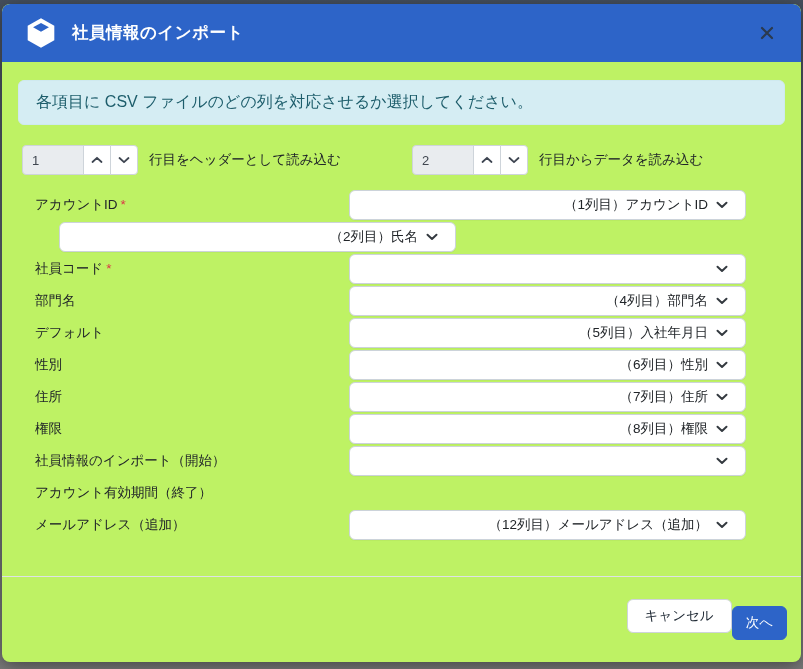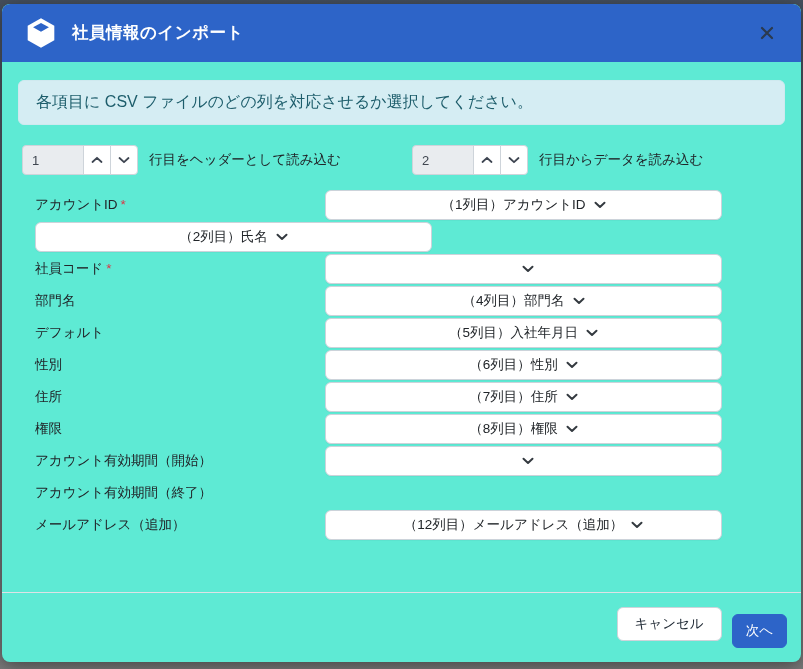--- a/index.html
+++ b/index.html
@@ -6,21 +6,21 @@
   html, body { width: 803px; height: 669px; }
   body {
     font-family: "Liberation Sans", "DejaVu Sans", sans-serif;
     background: linear-gradient(180deg, #46505e 0%, #5b626c 40%, #7c7c7c 100%);
     overflow: hidden;
     position: relative;
   }
   .modal {
     position: absolute;
     left: 2px; top: 4px; right: 2px; bottom: 7px;
-    background: #5eead4;
+    background: #bef264;
     border-radius: 8px;
     box-shadow: 0 4px 18px rgba(0,0,0,0.45);
     display: flex;
     flex-direction: column;
     overflow: hidden;
   }
   
   .modal-header {
     background: #2d64c8;
     height: 58px;
@@ -86,36 +86,37 @@
   
   .map-rows { margin-left: 17px; }
   .map-row { display: flex; align-items: center; height: 32px; }
   .map-label { width: 290px; font-size: 13.5px; color: #212529; }
   .req-mark { color: #dc3545; margin-left: 3px; font-size: 13.5px; }
   .map-select {
     width: 397px; height: 30px;
     background: #ffffff;
     border: 1px solid #ccd3da;
     border-radius: 6px;
-    display: flex; align-items: center; justify-content: center;
-    padding: 0 7px;
+    display: flex; align-items: center; justify-content: flex-end;
+    padding: 0 17px;
     font-size: 13.5px;
     color: #212529;
     cursor: pointer;
     box-shadow: 0 1px 1px rgba(0,0,0,0.03);
+    margin-left: 24px;
   }
   .map-select .chev { flex: 0 0 auto; margin-left: 8px; display: flex; }
   
   .modal-footer {
     margin-top: auto;
     border-top: 1px solid #dee2e6;
-    padding: 14px 14px;
+    padding: 22px 14px;
     display: flex;
     justify-content: flex-end;
-    gap: 10px;
+    gap: 0;
   }
   .btn {
     border-radius: 6px;
     font-size: 13.5px;
     font-family: "Liberation Sans", "DejaVu Sans", sans-serif;
     cursor: pointer;
     height: 34px;
     display: inline-flex; align-items: center;
   }
   .btn-cancel {
@@ -274,21 +275,21 @@
         <div class="map-select">
             <span>（8列目）権限</span>
             <span class="chev">
               <svg width="12" height="8" viewBox="0 0 12 8">
                 <path d="M1.5 1.8 L6 6 L10.5 1.8" fill="none" stroke="#343a40" stroke-width="2" stroke-linecap="round" stroke-linejoin="round"></path>
               </svg>
             </span>
           </div>
       </div>
       <div class="map-row">
-        <span class="map-label"><span>アカウント有効期間（開始）</span><span class="req-mark"></span></span>
+        <span class="map-label"><span>社員情報のインポート（開始）</span><span class="req-mark"></span></span>
         <div class="map-select">
             <span class="chev">
               <svg width="12" height="8" viewBox="0 0 12 8">
                 <path d="M1.5 1.8 L6 6 L10.5 1.8" fill="none" stroke="#343a40" stroke-width="2" stroke-linecap="round" stroke-linejoin="round"></path>
               </svg>
             </span>
           </div>
       </div>
       <div class="map-row">
         <span class="map-label"><span>アカウント有効期間（終了）</span><span class="req-mark"></span></span>

